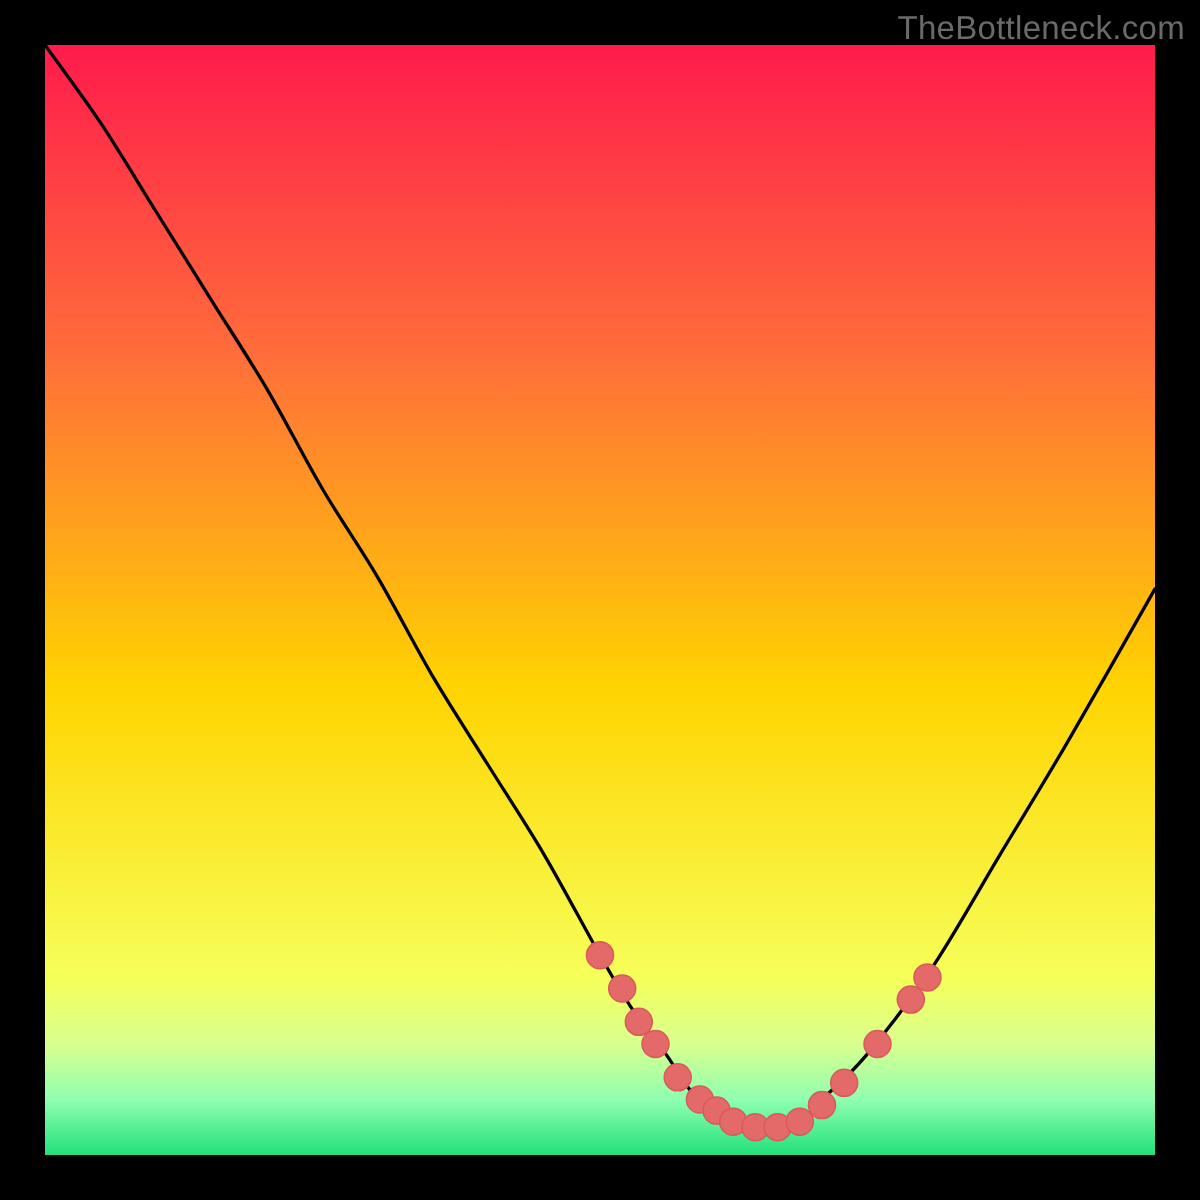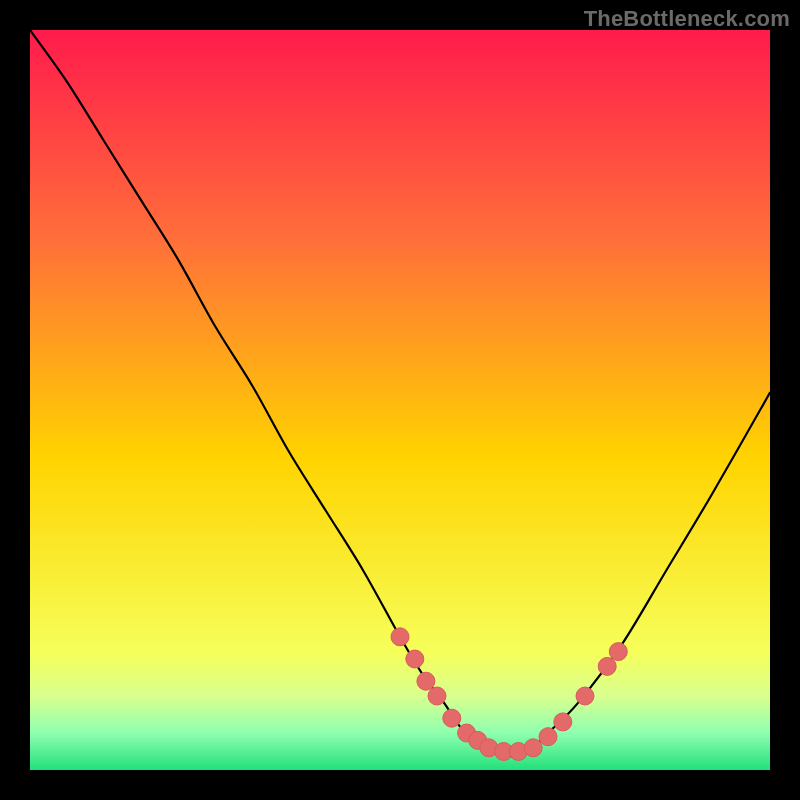--- a/index.html
+++ b/index.html
@@ -16,21 +16,21 @@
     width: 800px;
     height: 800px;
     background: #000;
   }
   .watermark {
     position: absolute;
     top: 6px;
     right: 10px;
     color: #6a6a6a;
     font-size: 22px;
-    font-weight: 700;
+    font-weight: 400;
     letter-spacing: 0.2px;
     user-select: none;
     z-index: 5;
   }
   .plot {
     position: absolute;
     left: 30px;
     top: 30px;
     width: 740px;
     height: 740px;

